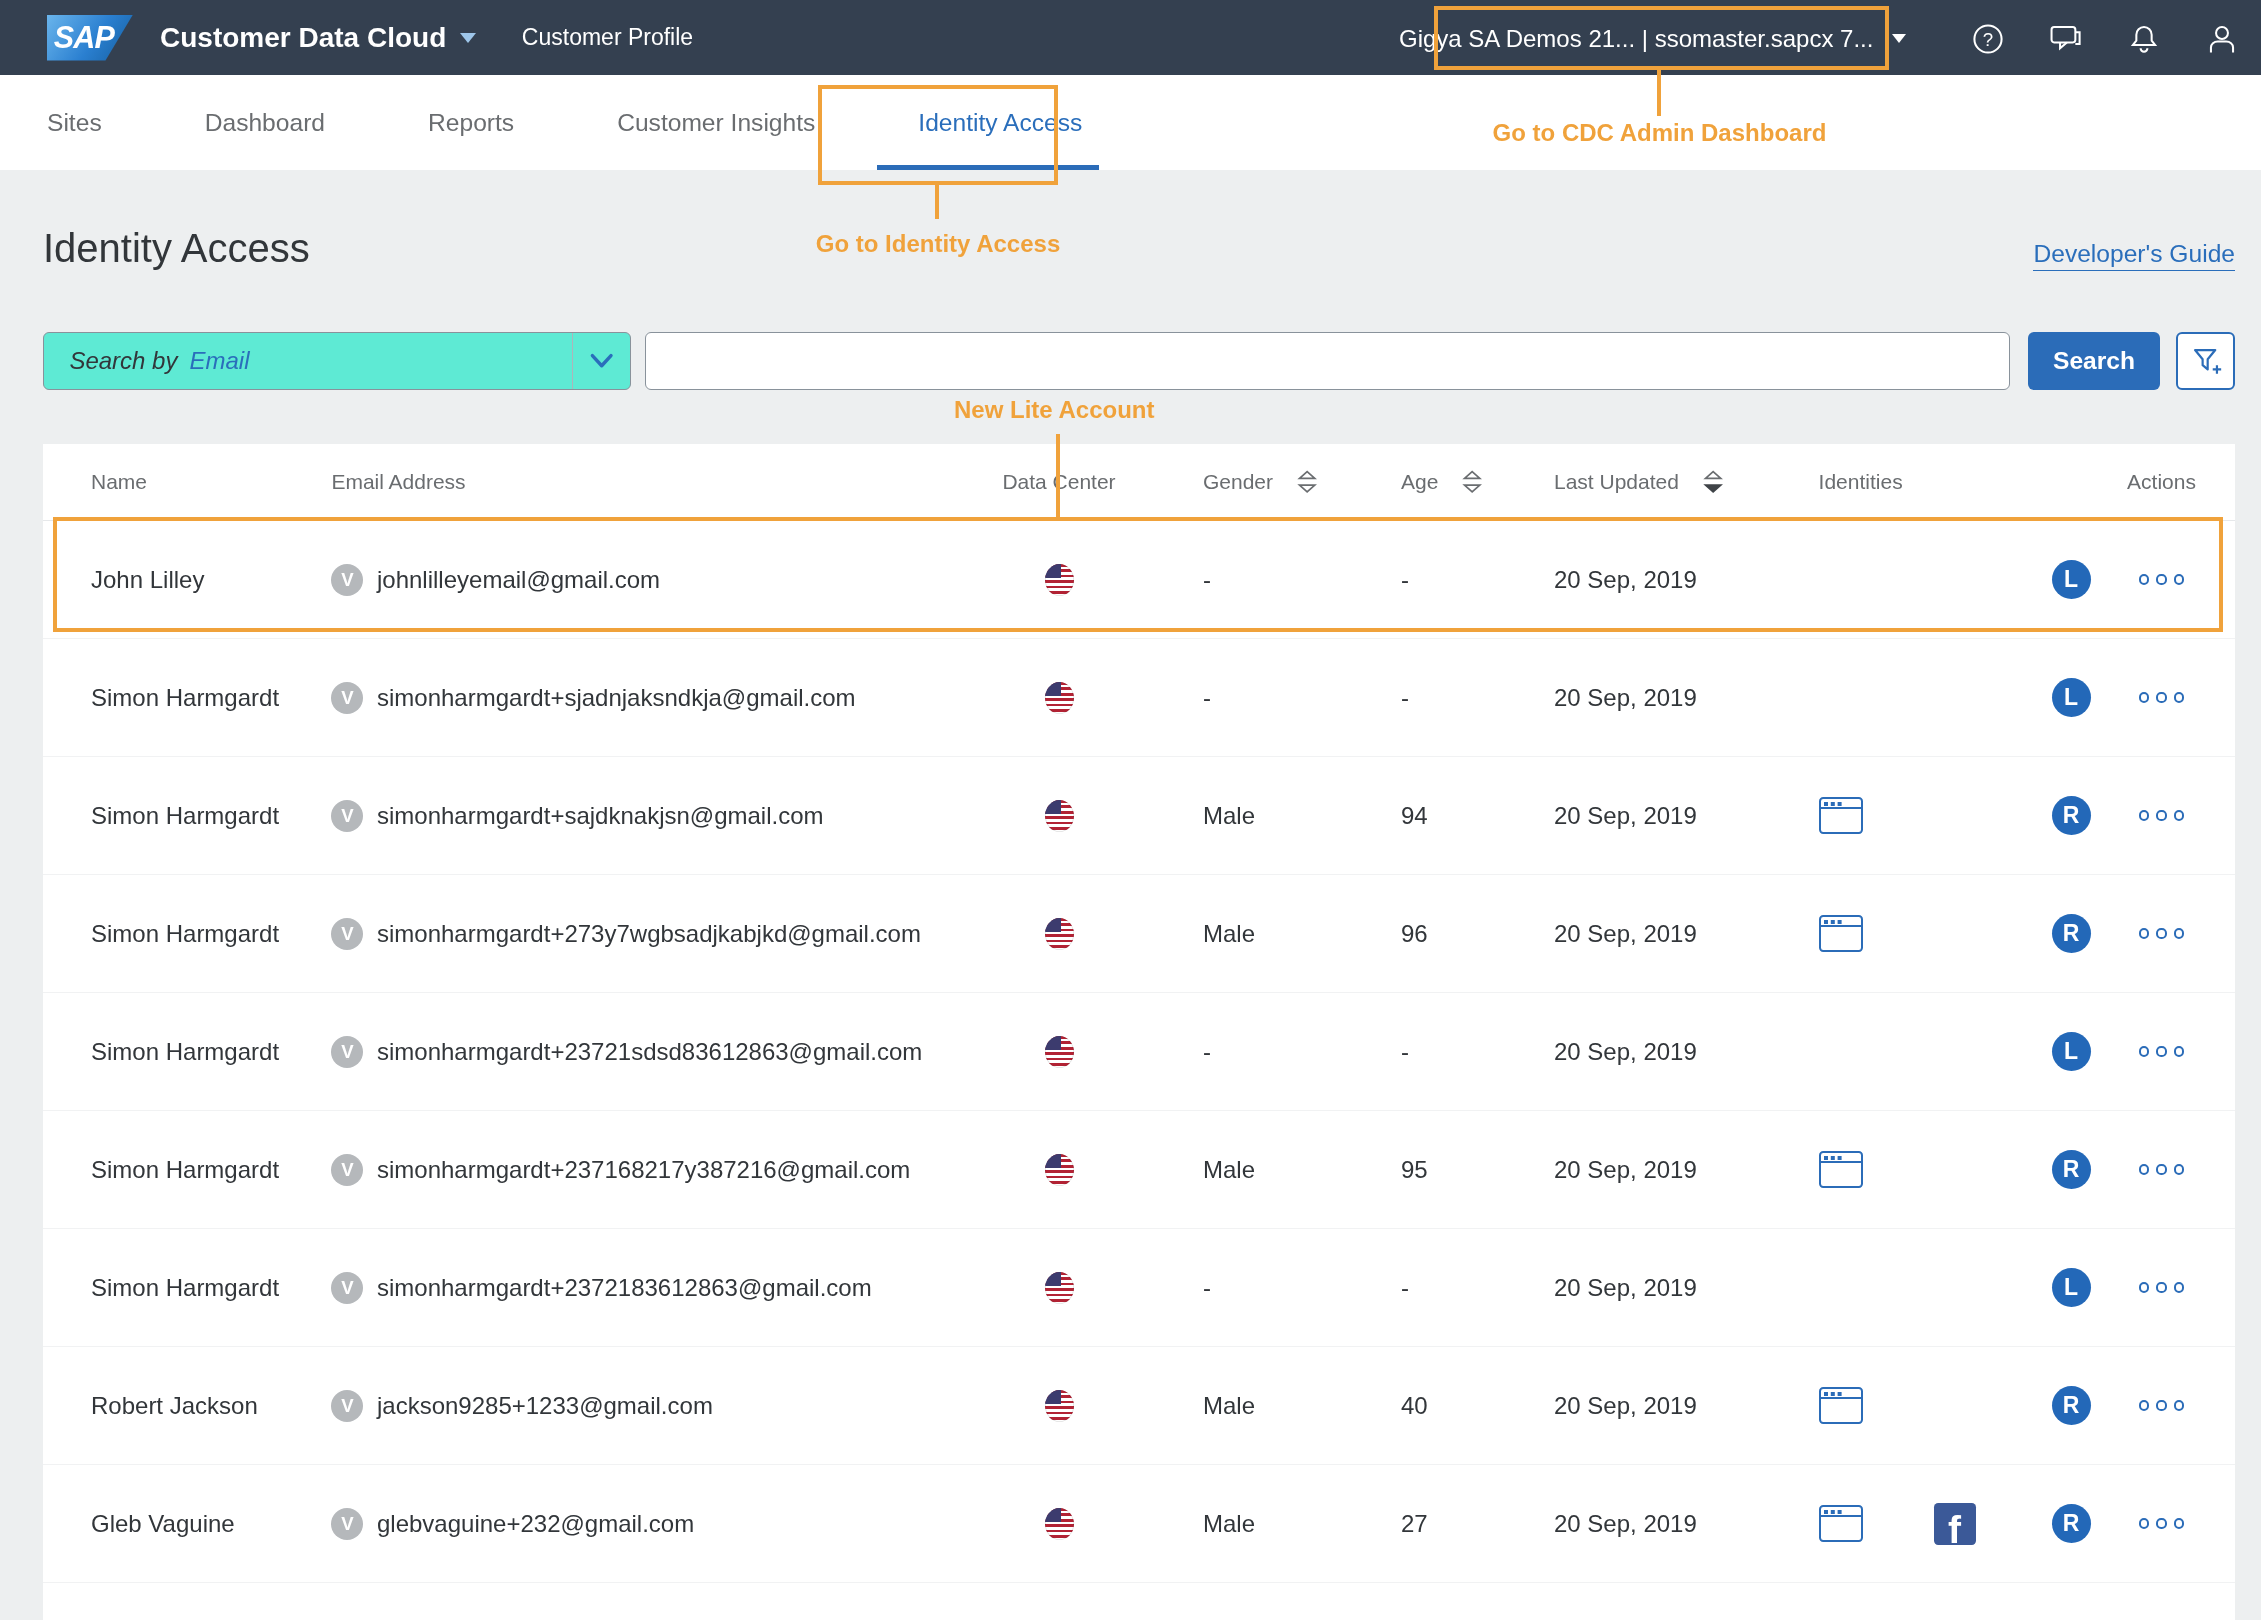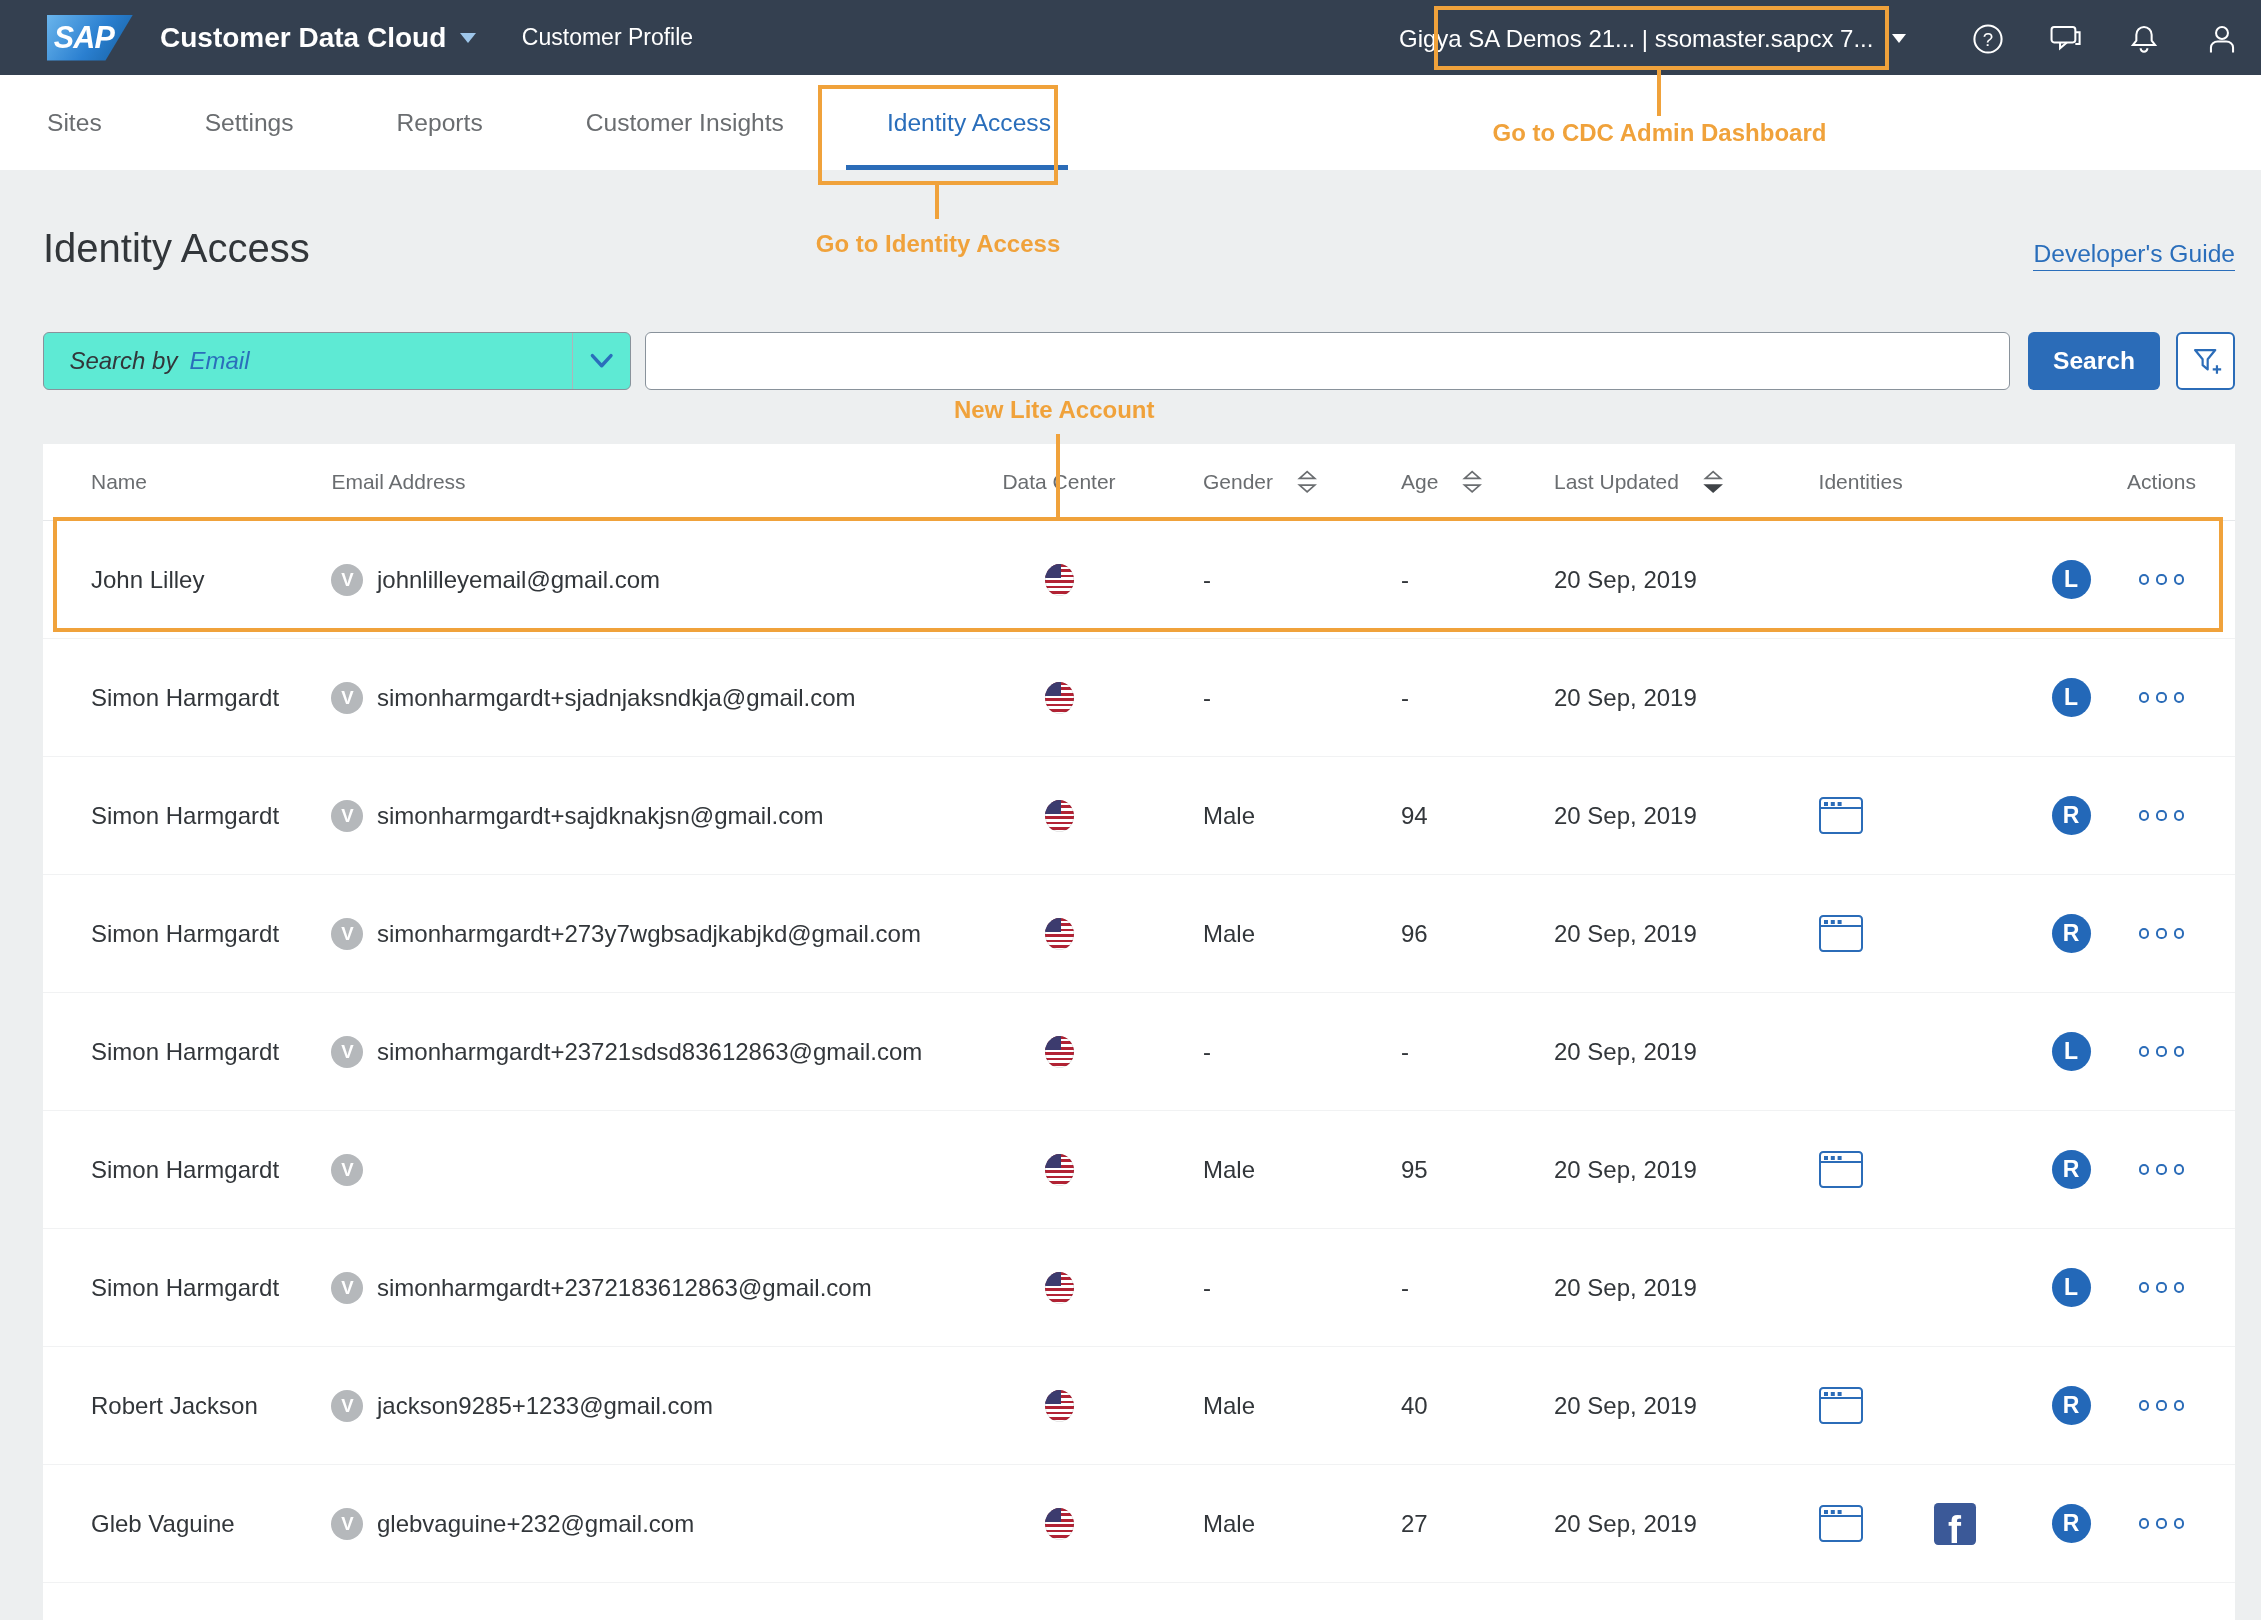--- a/index.html
+++ b/index.html
@@ -112,21 +112,21 @@
       <svg width="34" height="34" viewBox="0 0 40 40">
           <circle cx="20" cy="13" r="7"></circle>
           <path d="M7 36 v-6 a8 7 0 0 1 8 -7 h10 a8 7 0 0 1 8 7 v6"></path>
         </svg>
     </span>
   </div>
 </header>
 
 <nav class="tabs">
     <div class="tab">Sites</div>
-    <div class="tab">Settings</div>
+    <div class="tab">Dashboard</div>
     <div class="tab">Reports</div>
     <div class="tab">Customer Insights</div>
     <div class="tab active">Identity Access</div>
   </nav>
 
 <main class="main">
   <div class="title-row">
     <h1 class="page-title">Identity Access</h1>
     <a class="dev-guide">Developer's Guide</a>
   </div>
@@ -326,20 +326,21 @@
               <i></i>
               <i></i>
               <i></i>
             </span>
     </div>
   </div>
         <div class="trow">
     <div class="c-name">Simon Harmgardt</div>
     <div class="c-email">
       <span class="vbadge">V</span>
+      <span>simonharmgardt+237168217y387216@gmail.com</span>
     </div>
     <div class="c-dc">
       <span class="flag"></span>
     </div>
     <div class="c-gender">Male</div>
     <div class="c-age">95</div>
     <div class="c-upd">20 Sep, 2019</div>
     <div class="c-ident">
       <span class="site-icon">
               <span class="bar"></span>

